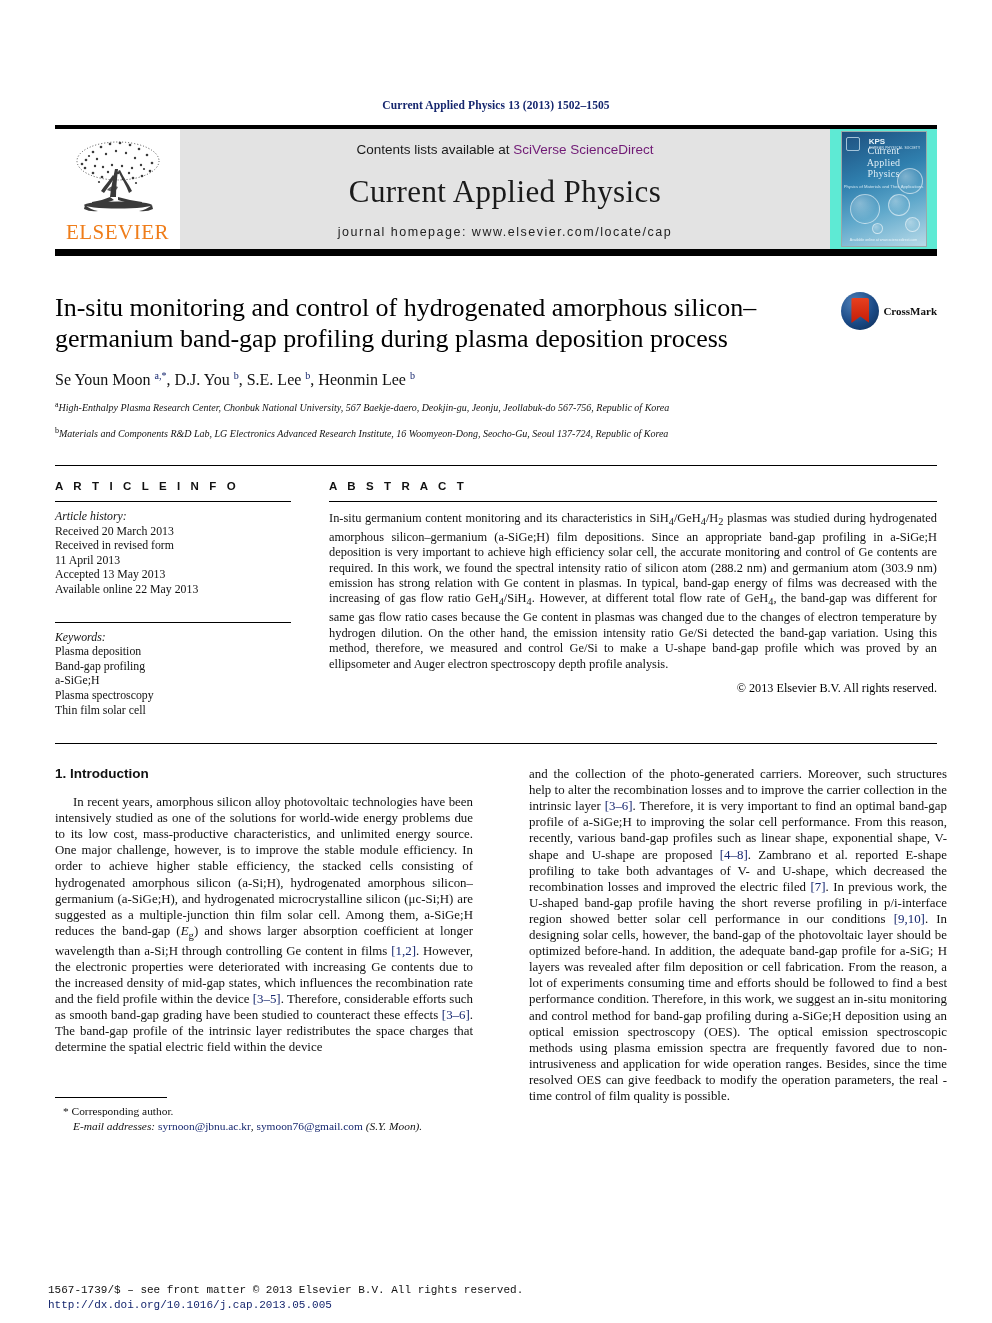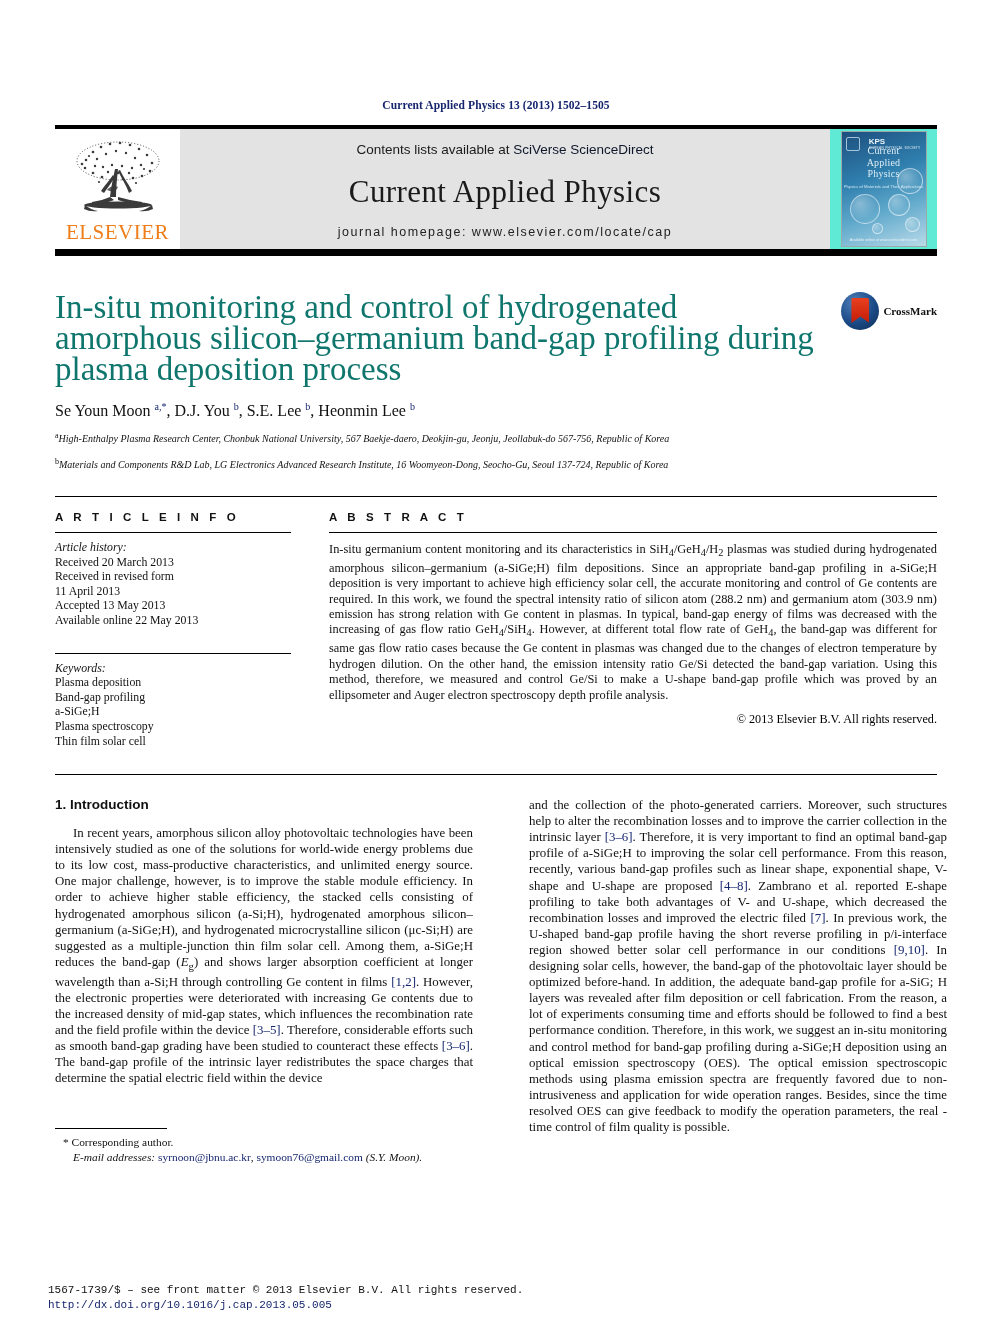--- a/index.html
+++ b/index.html
@@ -63,21 +63,21 @@
     flex-direction: column;
     align-items: center;
     justify-content: space-between;
     padding: 13px 0 10px 0;
   }
   .contents-line {
     font-family: "Liberation Sans", sans-serif;
     font-size: 13.5px;
     color: #1a1a1a;
   }
-  .contents-line .sd-link { color: #0f172a; }
+  .contents-line .sd-link { color: #701a75; }
   .journal-title {
     font-family: "Liberation Serif", serif;
     font-size: 31px;
     color: #1a1a1a;
     letter-spacing: .4px;
     line-height: 1;
   }
   .homepage-line {
     font-family: "Liberation Sans", sans-serif;
     font-size: 12.5px;
@@ -127,23 +127,23 @@
     position:absolute; left:0; right:0; bottom:4px; text-align:center;
     font-size:3.6px; color:#e7f3f8; font-family:"Liberation Sans", sans-serif;
   }
   .bubble { position:absolute; border-radius:50%; border:1px solid rgba(255,255,255,.55);
             background: radial-gradient(circle at 32% 30%, rgba(255,255,255,.34), rgba(255,255,255,.03) 62%); }
 
   
   .titleblock { margin: 36px 48px 0 48px; position: relative; }
   .art-title {
     font-family: "Liberation Serif", serif;
-    font-size: 33px;
+    font-size: 26px;
     line-height: 31px;
-    color: #0f766e;
+    color: #000000;
     max-width: 770px;
     font-weight: normal;
     margin: 0;
   }
   .authors {
     font-family: "Liberation Serif", serif;
     font-size: 16px;
     margin-top: 16px;
     color: #111;
   }

